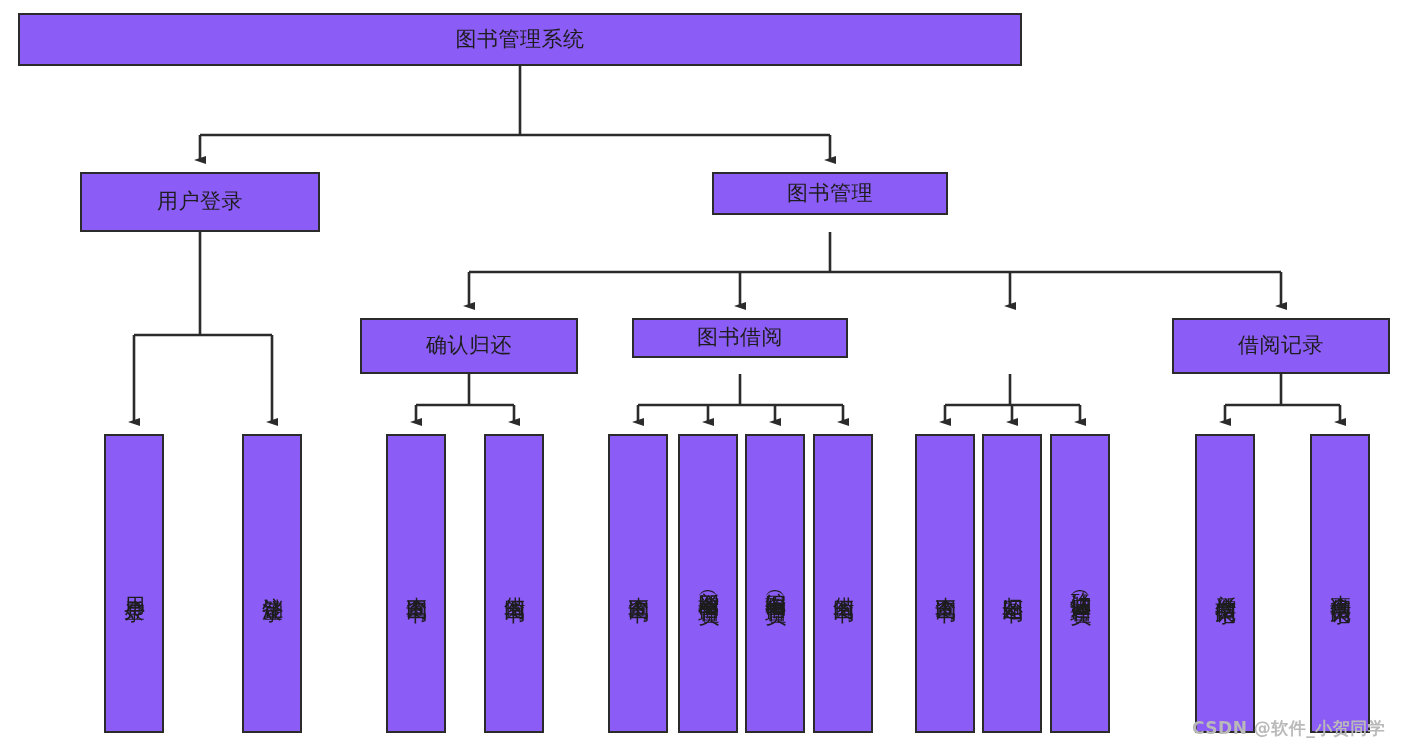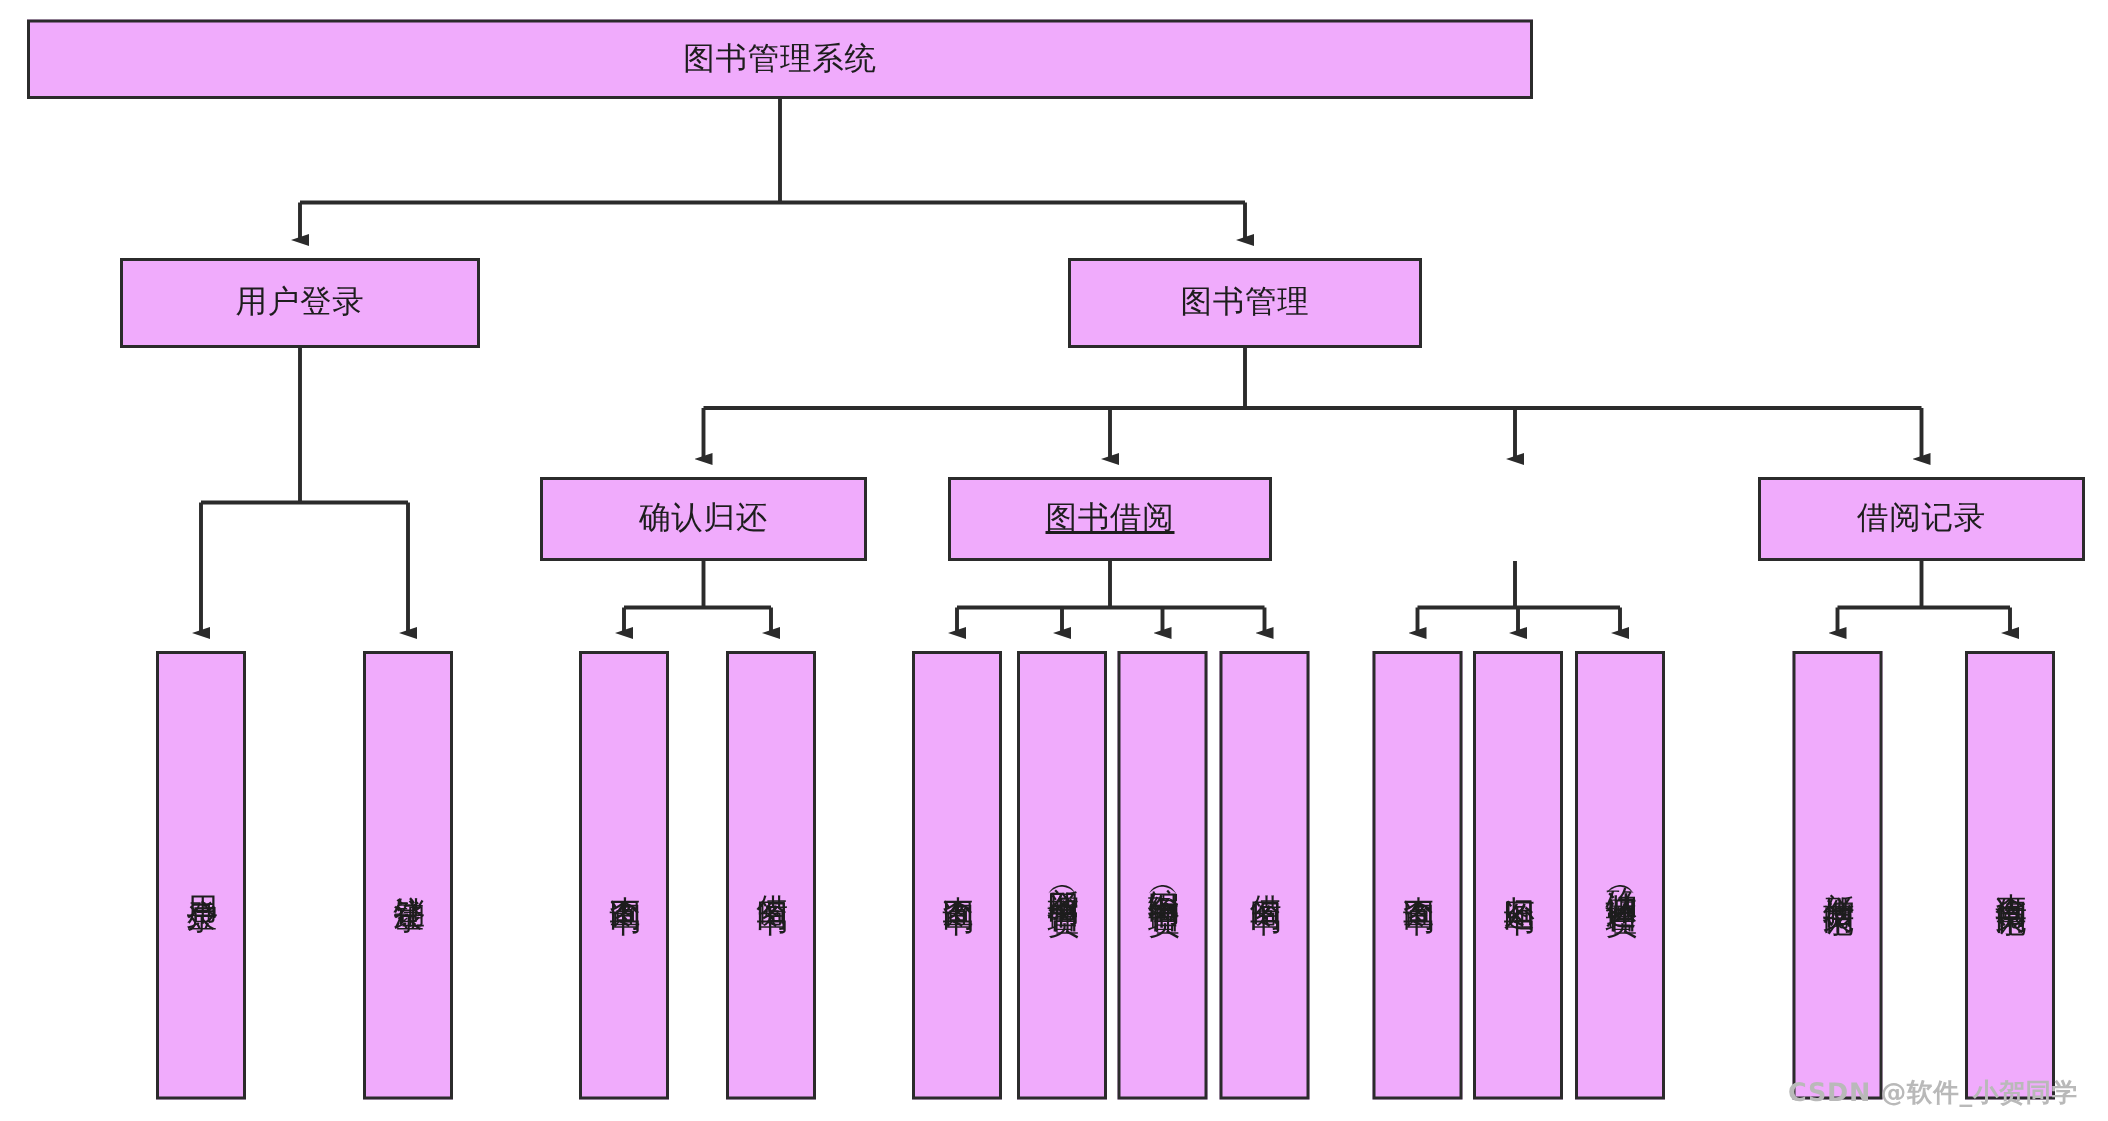--- a/index.html
+++ b/index.html
@@ -21,21 +21,21 @@
     position: absolute;
     left: 0;
     top: 0;
     width: 1405px;
     height: 747px;
     pointer-events: none;
   }
   .node {
     position: absolute;
     box-sizing: border-box;
-    background: #f0abfc;
+    background: #8b5cf6;
     border: 2px solid #2b2b2b;
     display: flex;
     align-items: center;
     justify-content: center;
     color: #1d1d1d;
   }
   .node-h {
     font-size: 21px;
     letter-spacing: 0.5px;
     line-height: 1.2;
@@ -117,28 +117,28 @@
     </g>
   </svg>
 
   <div class="node node-h" id="root-node" style="left: 18px; top: 13px; width: 1004px; height: 53px;">
     <span>图书管理系统</span>
   </div>
 
   <div class="node node-h" id="l2-0" style="left: 80px; top: 172px; width: 240px; height: 60px;">
     <span>用户登录</span>
   </div>
-  <div class="node node-h" id="l2-1" style="left: 712px; top: 172px; width: 236px; height: 60px; justify-content: center;">
+  <div class="node node-h" id="l2-1" style="left: 712px; top: 172px; width: 236px; height: 43px; justify-content: center;">
     <span>图书管理</span>
   </div>
 
   <div class="node node-h" id="l3-0" style="left: 360px; top: 318px; width: 218px; height: 56px;">
     <span>确认归还</span>
   </div>
-  <div class="node node-h" id="l3-1" style="left: 632px; top: 318px; width: 216px; height: 56px; text-decoration: underline;">
+  <div class="node node-h" id="l3-1" style="left: 632px; top: 318px; width: 216px; height: 40px;">
     <span>图书借阅</span>
   </div>
   <div class="node node-h" id="l3-3" style="left: 1172px; top: 318px; width: 218px; height: 56px;">
     <span>借阅记录</span>
   </div>
 
   <div class="node node-v" id="lf-0" style="left: 104px; top: 434px; width: 60px; height: 299px;">
     <span>用户登录</span>
   </div>
   <div class="node node-v" id="lf-1" style="left: 242px; top: 434px; width: 60px; height: 299px;">

